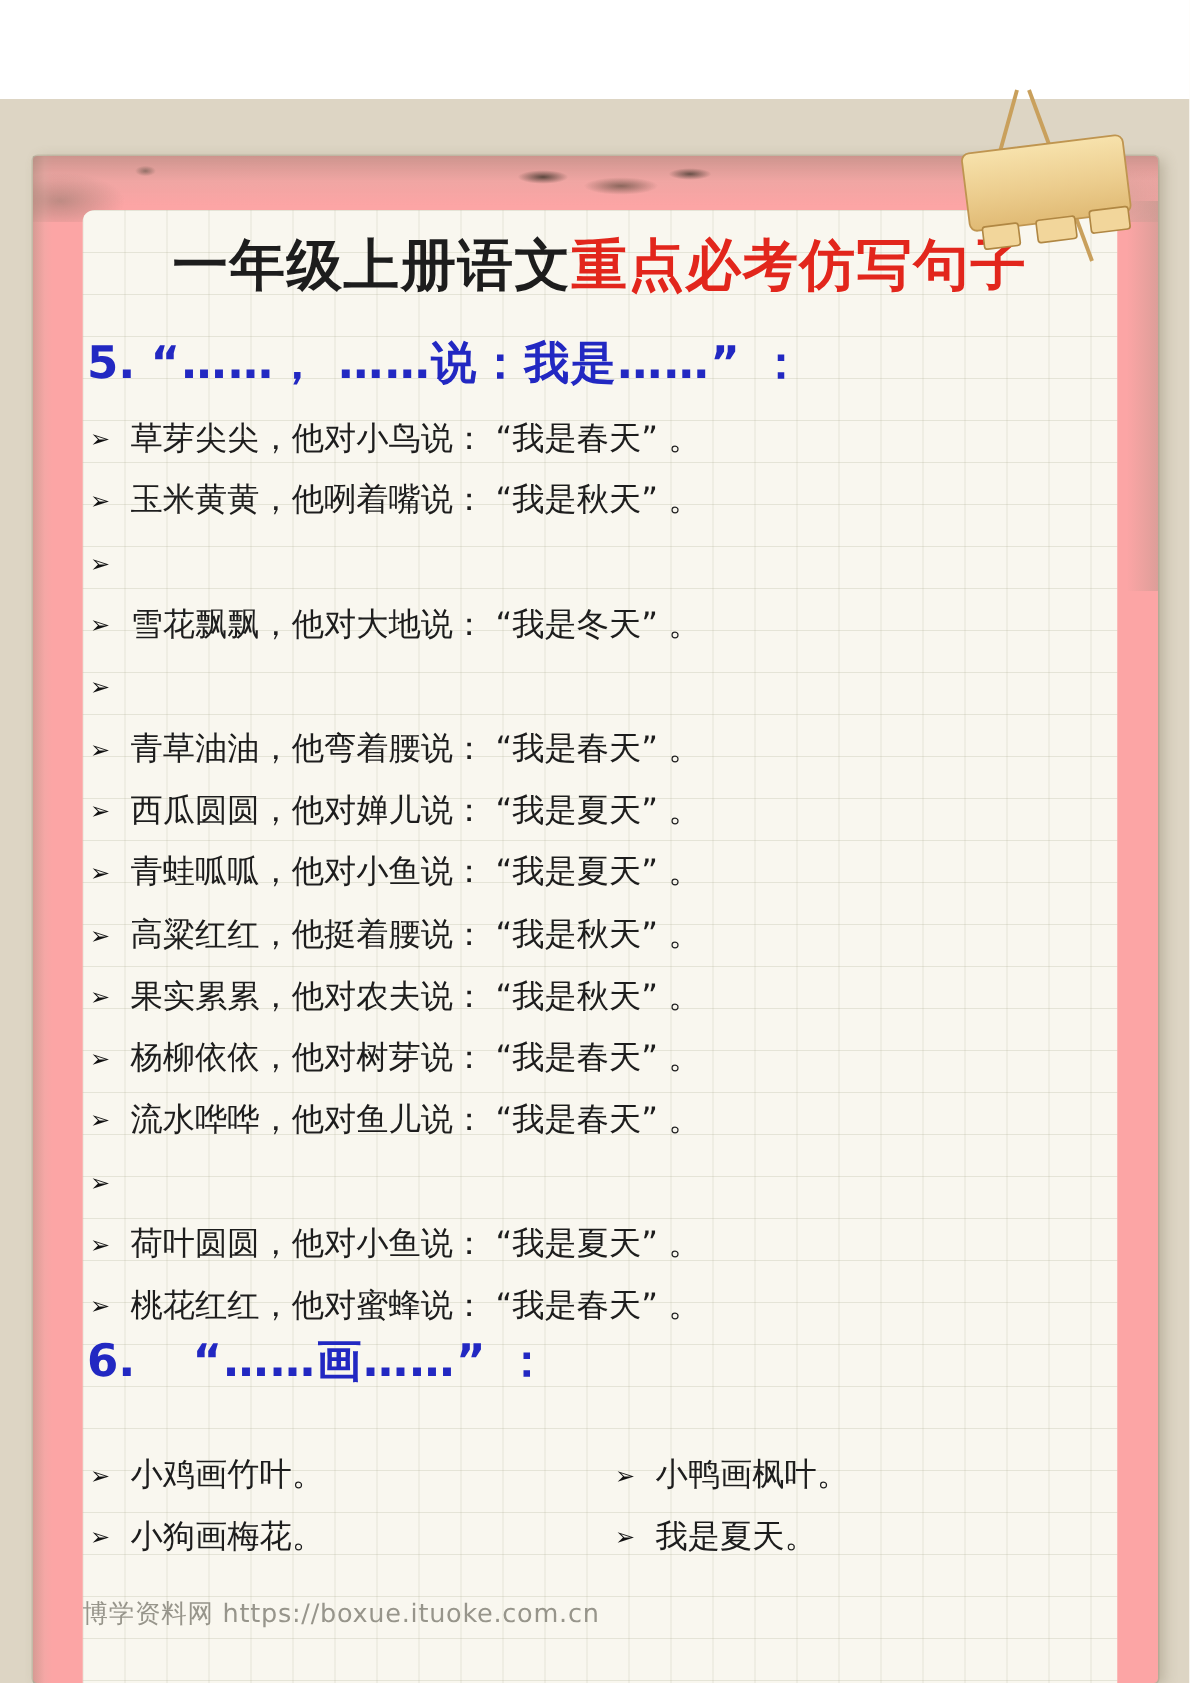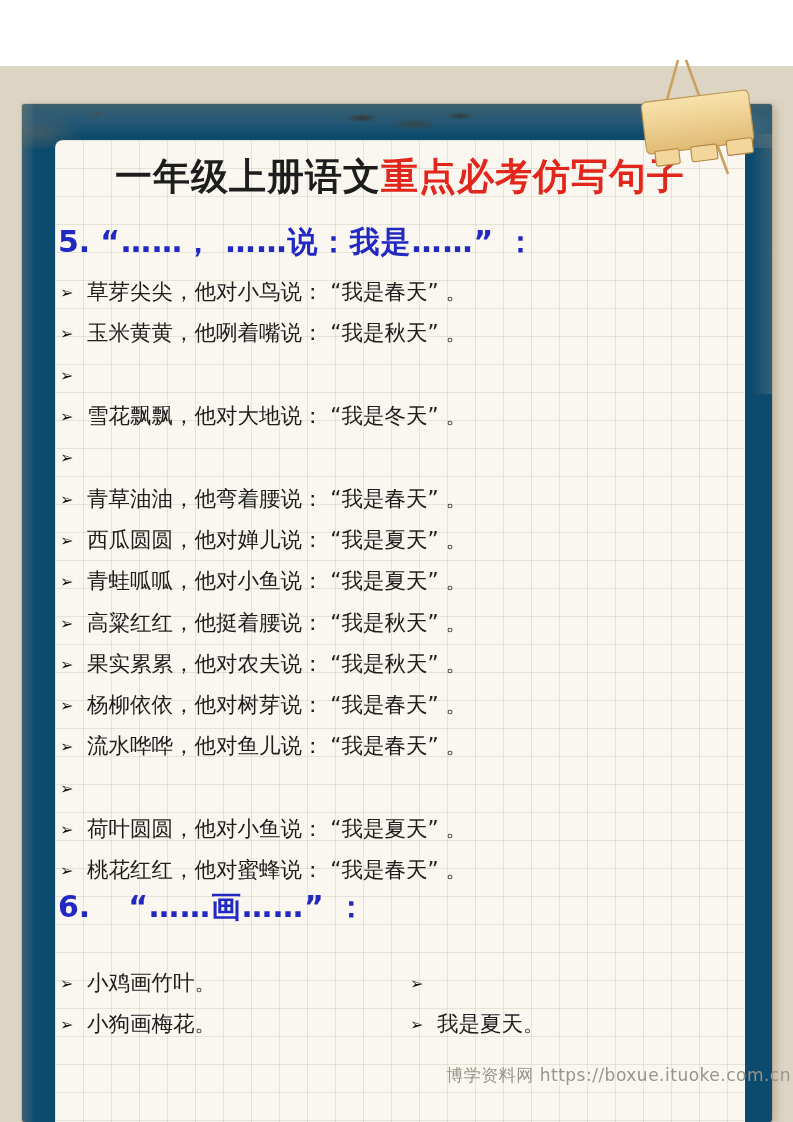--- a/index.html
+++ b/index.html
@@ -2,21 +2,21 @@
 <html><head>
 <meta charset="utf-8">
 <style>
   html,body{margin:0;padding:0;background:#ffffff;}
   .stage{position:relative;width:793px;height:1122px;overflow:hidden;
          font-family:"DejaVu Sans",sans-serif;}
   .backdrop{position:absolute;left:0;top:66px;width:793px;height:1056px;
             background:#ddd5c4;}
   
   .paper{position:absolute;left:22px;top:104px;width:750px;height:1018px;
-         background:#0c4a6e;border-radius:3px;
+         background:#fca5a5;border-radius:3px;
          box-shadow:0 0 0 1px rgba(150,138,115,.30), 4px 2px 9px rgba(110,95,70,.30);}
   .torn{position:absolute;left:0;top:0;width:100%;height:44px;
         border-radius:3px 3px 0 0;
         background:
           radial-gradient(ellipse 26px 7px at 340px 14px, rgba(55,48,38,.80), transparent 65%),
           radial-gradient(ellipse 38px 9px at 392px 20px, rgba(70,60,45,.60), transparent 65%),
           radial-gradient(ellipse 22px 6px at 438px 12px, rgba(50,45,35,.70), transparent 65%),
           radial-gradient(ellipse 60px 26px at 18px 30px, rgba(118,108,92,.45), transparent 72%),
           radial-gradient(ellipse 10px 5px at 75px 10px, rgba(80,72,60,.55), transparent 70%),
           radial-gradient(ellipse 110px 40px at 705px 34px, rgba(165,155,138,.45), transparent 72%),
@@ -45,22 +45,22 @@
   .s6 .sec-heading{margin-left:38px;letter-spacing:1px;}
   ul.blist{list-style:none;margin:0;padding:0;position:absolute;}
   ul.blist li{display:flex;align-items:center;height:41.3px;
               font-size:21.5px;color:#1d1d1d;white-space:nowrap;}
   .bullet{width:27px;flex:0 0 27px;font-size:16px;color:#111;
           transform:translateY(1px);}
   .list5{top:131px;left:5px;}
   .list6a{top:822px;left:5px;}
   .list6b{top:822px;left:355px;}
   .list6a li,.list6b li{height:42px;}
-  .footer{position:absolute;top:924px;left:0;width:100%;text-align:right;
-          font-size:17px;color:#97958b;letter-spacing:.5px;padding-left:46px;}
+  .footer{position:absolute;top:924px;left:0;width:100%;text-align:left;
+          font-size:17px;color:#97958b;letter-spacing:.5px;}
   
   .clip{position:absolute;left:612px;top:56px;width:145px;height:145px;}
 </style>
 </head>
 <body>
 
 <div class="stage">
   <div class="backdrop"></div>
 
   <div class="paper">
@@ -164,20 +164,21 @@
           <li>
             <span class="bullet">➢</span>
             <span class="txt">小狗画梅花。</span>
           </li>
         </ul>
 
       <ul class="blist list6b">
 
           <li>
             <span class="bullet">➢</span>
+            <span class="txt">小鸭画枫叶。</span>
           </li>
 
           <li>
             <span class="bullet">➢</span>
             <span class="txt">我是夏天。</span>
           </li>
         </ul>
 
       <div class="footer">博学资料网 https://boxue.ituoke.com.cn</div>
     </div>

